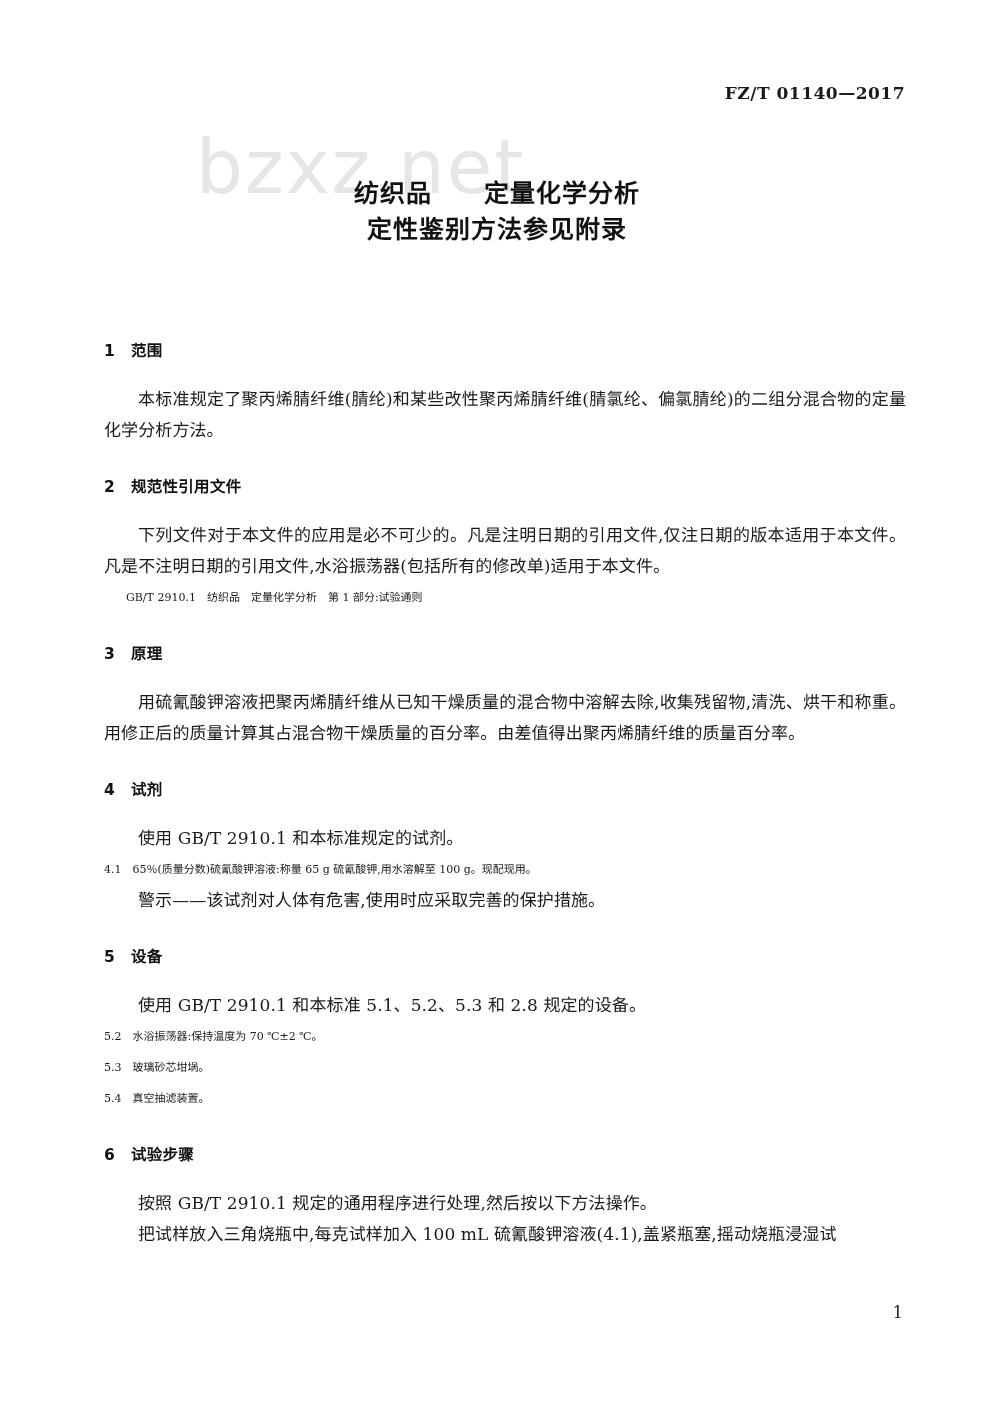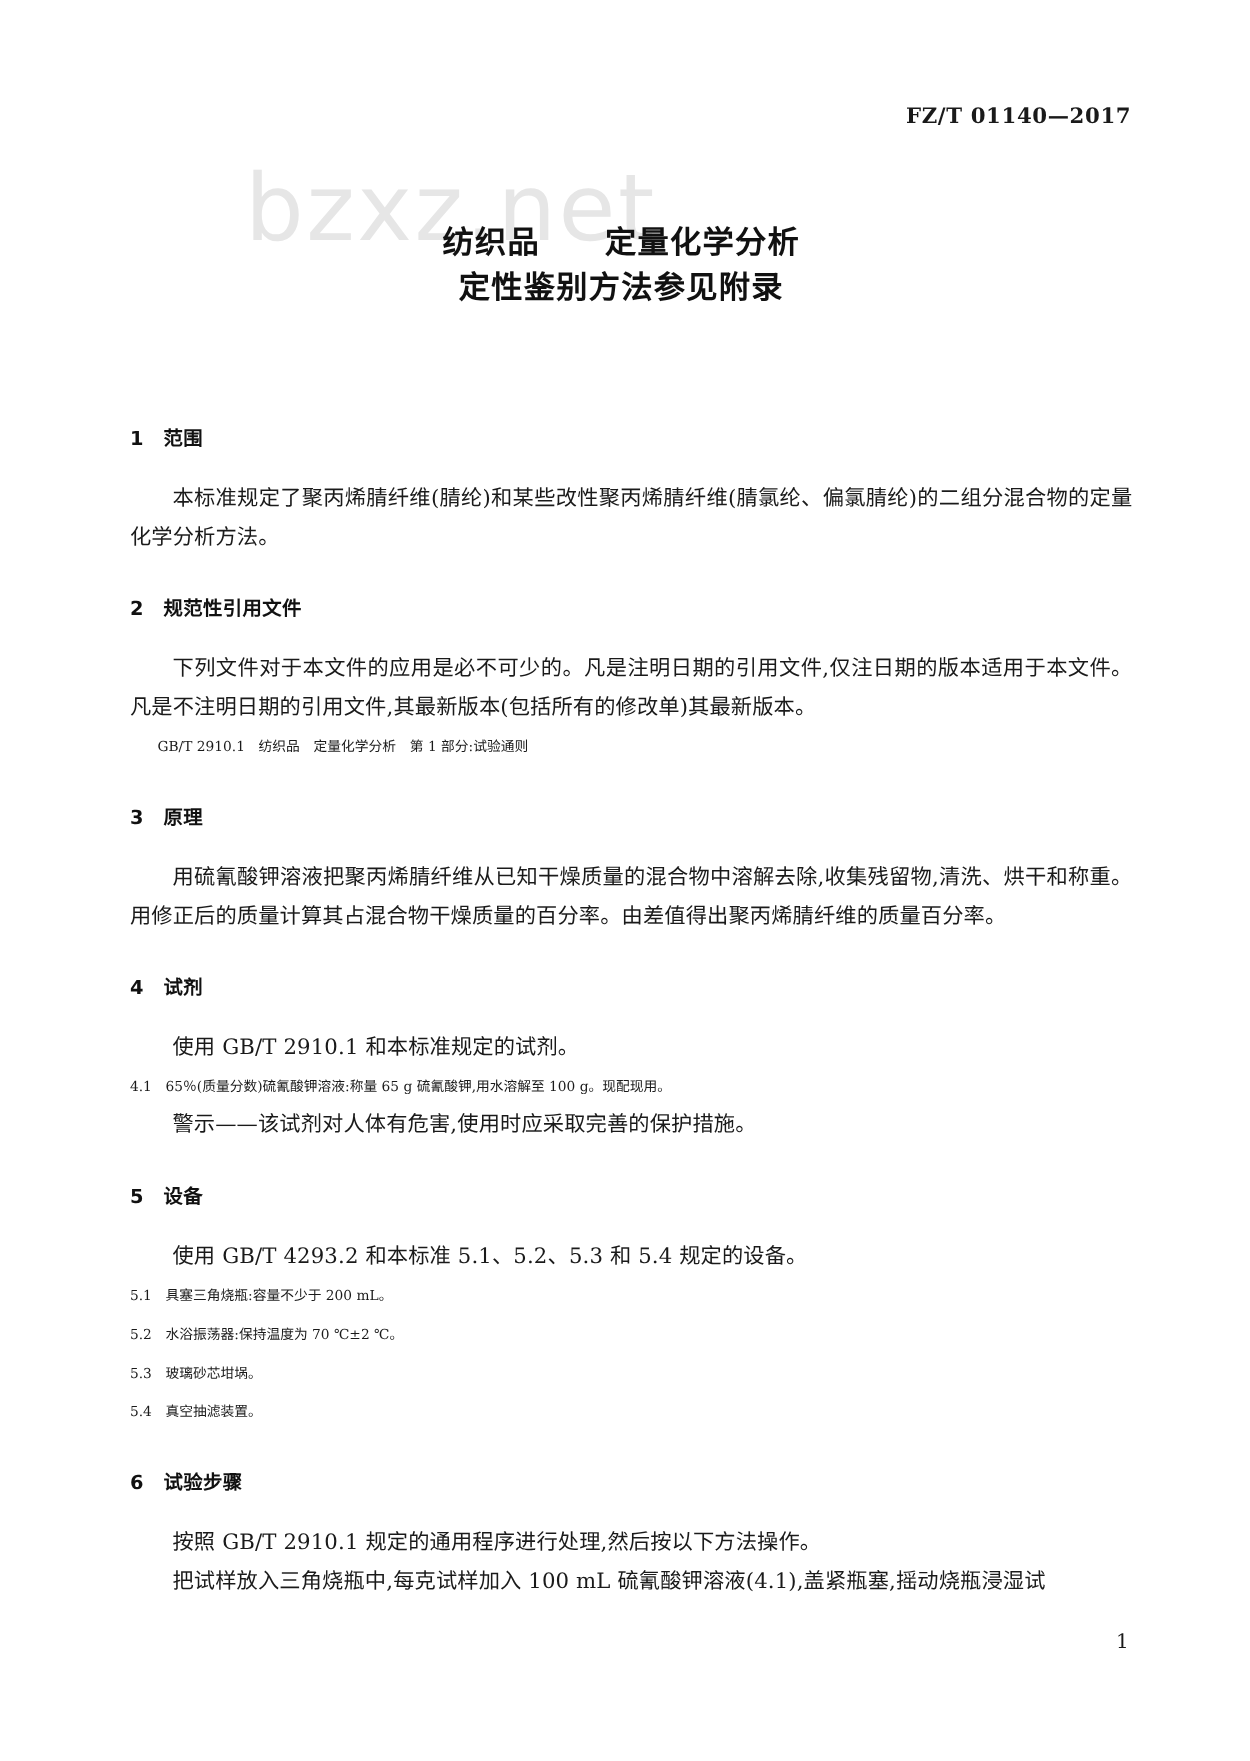--- a/index.html
+++ b/index.html
@@ -134,21 +134,21 @@
       <div class="sec-heading">1　范围</div>
       <div class="gap-md"></div>
       <p class="para indent">本标准规定了聚丙烯腈纤维(腈纶)和某些改性聚丙烯腈纤维(腈氯纶、偏氯腈纶)的二组分混合物的定量化学分析方法。</p>
     </div>
 
     <div class="gap-lg"></div>
 
     <div class="sec">
       <div class="sec-heading">2　规范性引用文件</div>
       <div class="gap-md"></div>
-      <p class="para indent">下列文件对于本文件的应用是必不可少的。凡是注明日期的引用文件,仅注日期的版本适用于本文件。凡是不注明日期的引用文件,其最新版本(包括所有的修改单)其最新版本。</p>
+      <p class="para indent">下列文件对于本文件的应用是必不可少的。凡是注明日期的引用文件,仅注日期的版本适用于本文件。凡是不注明日期的引用文件,水浴振荡器(包括所有的修改单)适用于本文件。</p>
       <p class="numbered" style="text-indent:22px;">GB/T 2910.1　纺织品　定量化学分析　第 1 部分:试验通则</p>
     </div>
 
     <div class="gap-lg"></div>
 
     <div class="sec">
       <div class="sec-heading">3　原理</div>
       <div class="gap-md"></div>
       <p class="para indent">用硫氰酸钾溶液把聚丙烯腈纤维从已知干燥质量的混合物中溶解去除,收集残留物,清洗、烘干和称重。用修正后的质量计算其占混合物干燥质量的百分率。由差值得出聚丙烯腈纤维的质量百分率。</p>
     </div>
@@ -161,22 +161,21 @@
       <p class="para indent">使用 GB/T 2910.1 和本标准规定的试剂。</p>
       <p class="numbered">4.1　65％(质量分数)硫氰酸钾溶液:称量 65 g 硫氰酸钾,用水溶解至 100 g。现配现用。</p>
       <p class="para bold" style="text-indent:34px;">警示——该试剂对人体有危害,使用时应采取完善的保护措施。</p>
     </div>
 
     <div class="gap-lg"></div>
 
     <div class="sec">
       <div class="sec-heading">5　设备</div>
       <div class="gap-md"></div>
-      <p class="para indent">使用 GB/T 4293.2 和本标准 5.1、5.2、5.3 和 5.4 规定的设备。</p>
-      <p class="numbered">5.1　具塞三角烧瓶:容量不少于 200 mL。</p>
+      <p class="para indent">使用 GB/T 2910.1 和本标准 5.1、5.2、5.3 和 2.8 规定的设备。</p>
       <p class="numbered">5.2　水浴振荡器:保持温度为 70 ℃±2 ℃。</p>
       <p class="numbered">5.3　玻璃砂芯坩埚。</p>
       <p class="numbered">5.4　真空抽滤装置。</p>
     </div>
 
     <div class="gap-lg"></div>
 
     <div class="sec">
       <div class="sec-heading">6　试验步骤</div>
       <div class="gap-md"></div>

